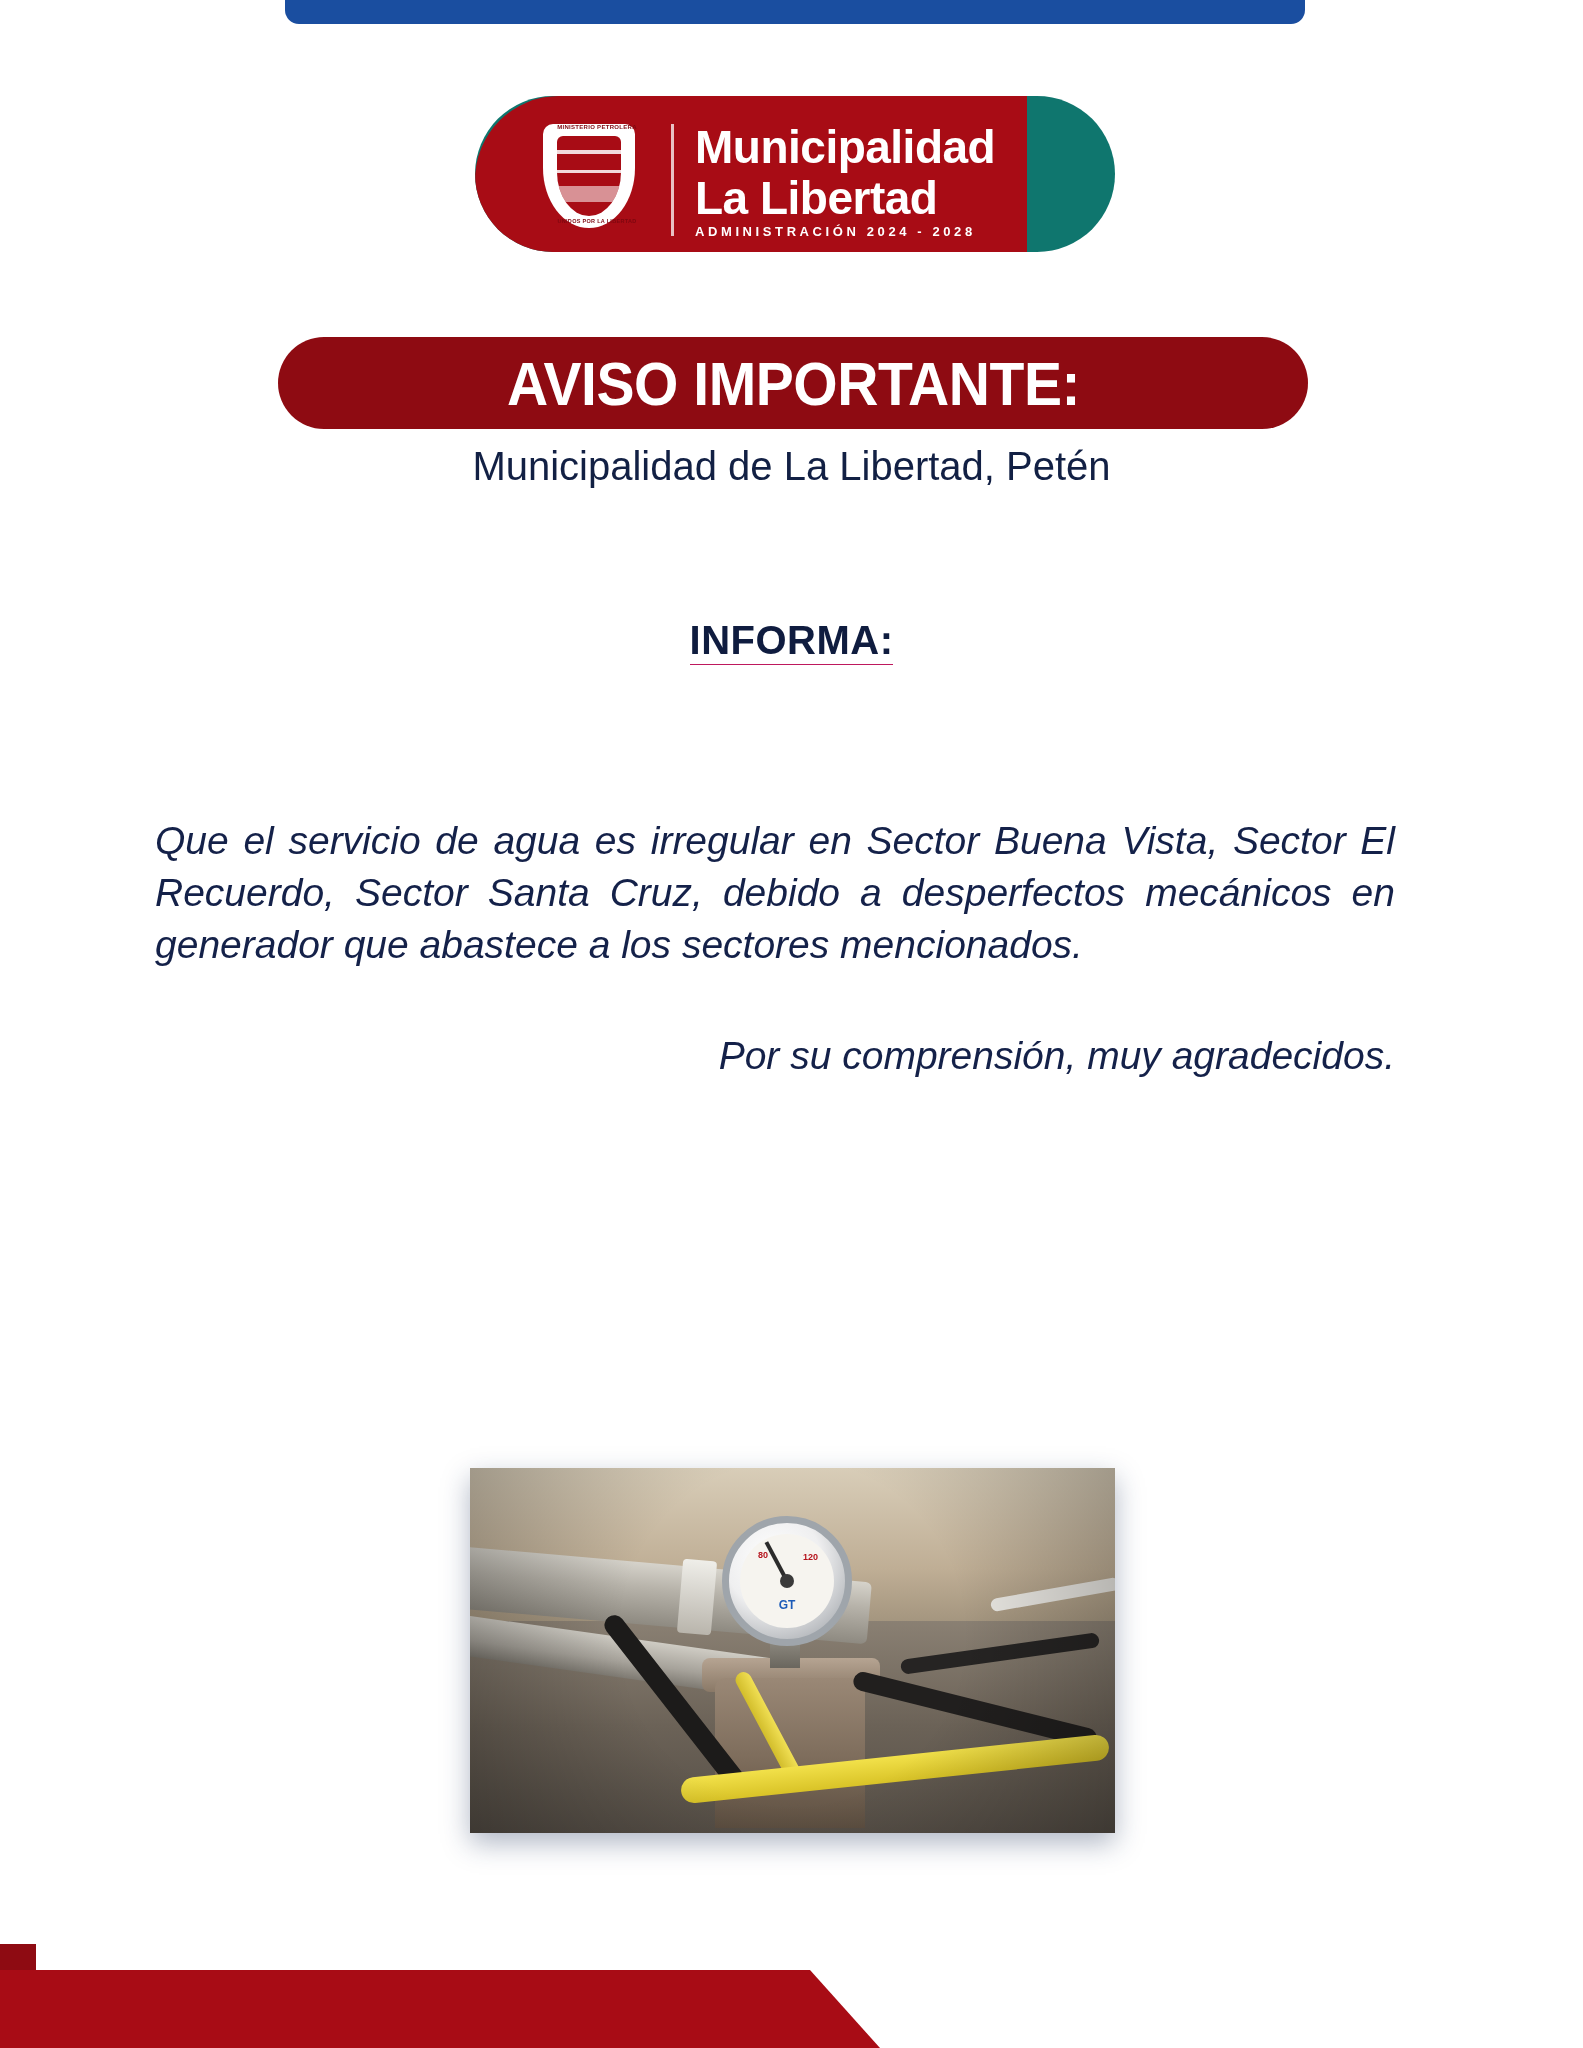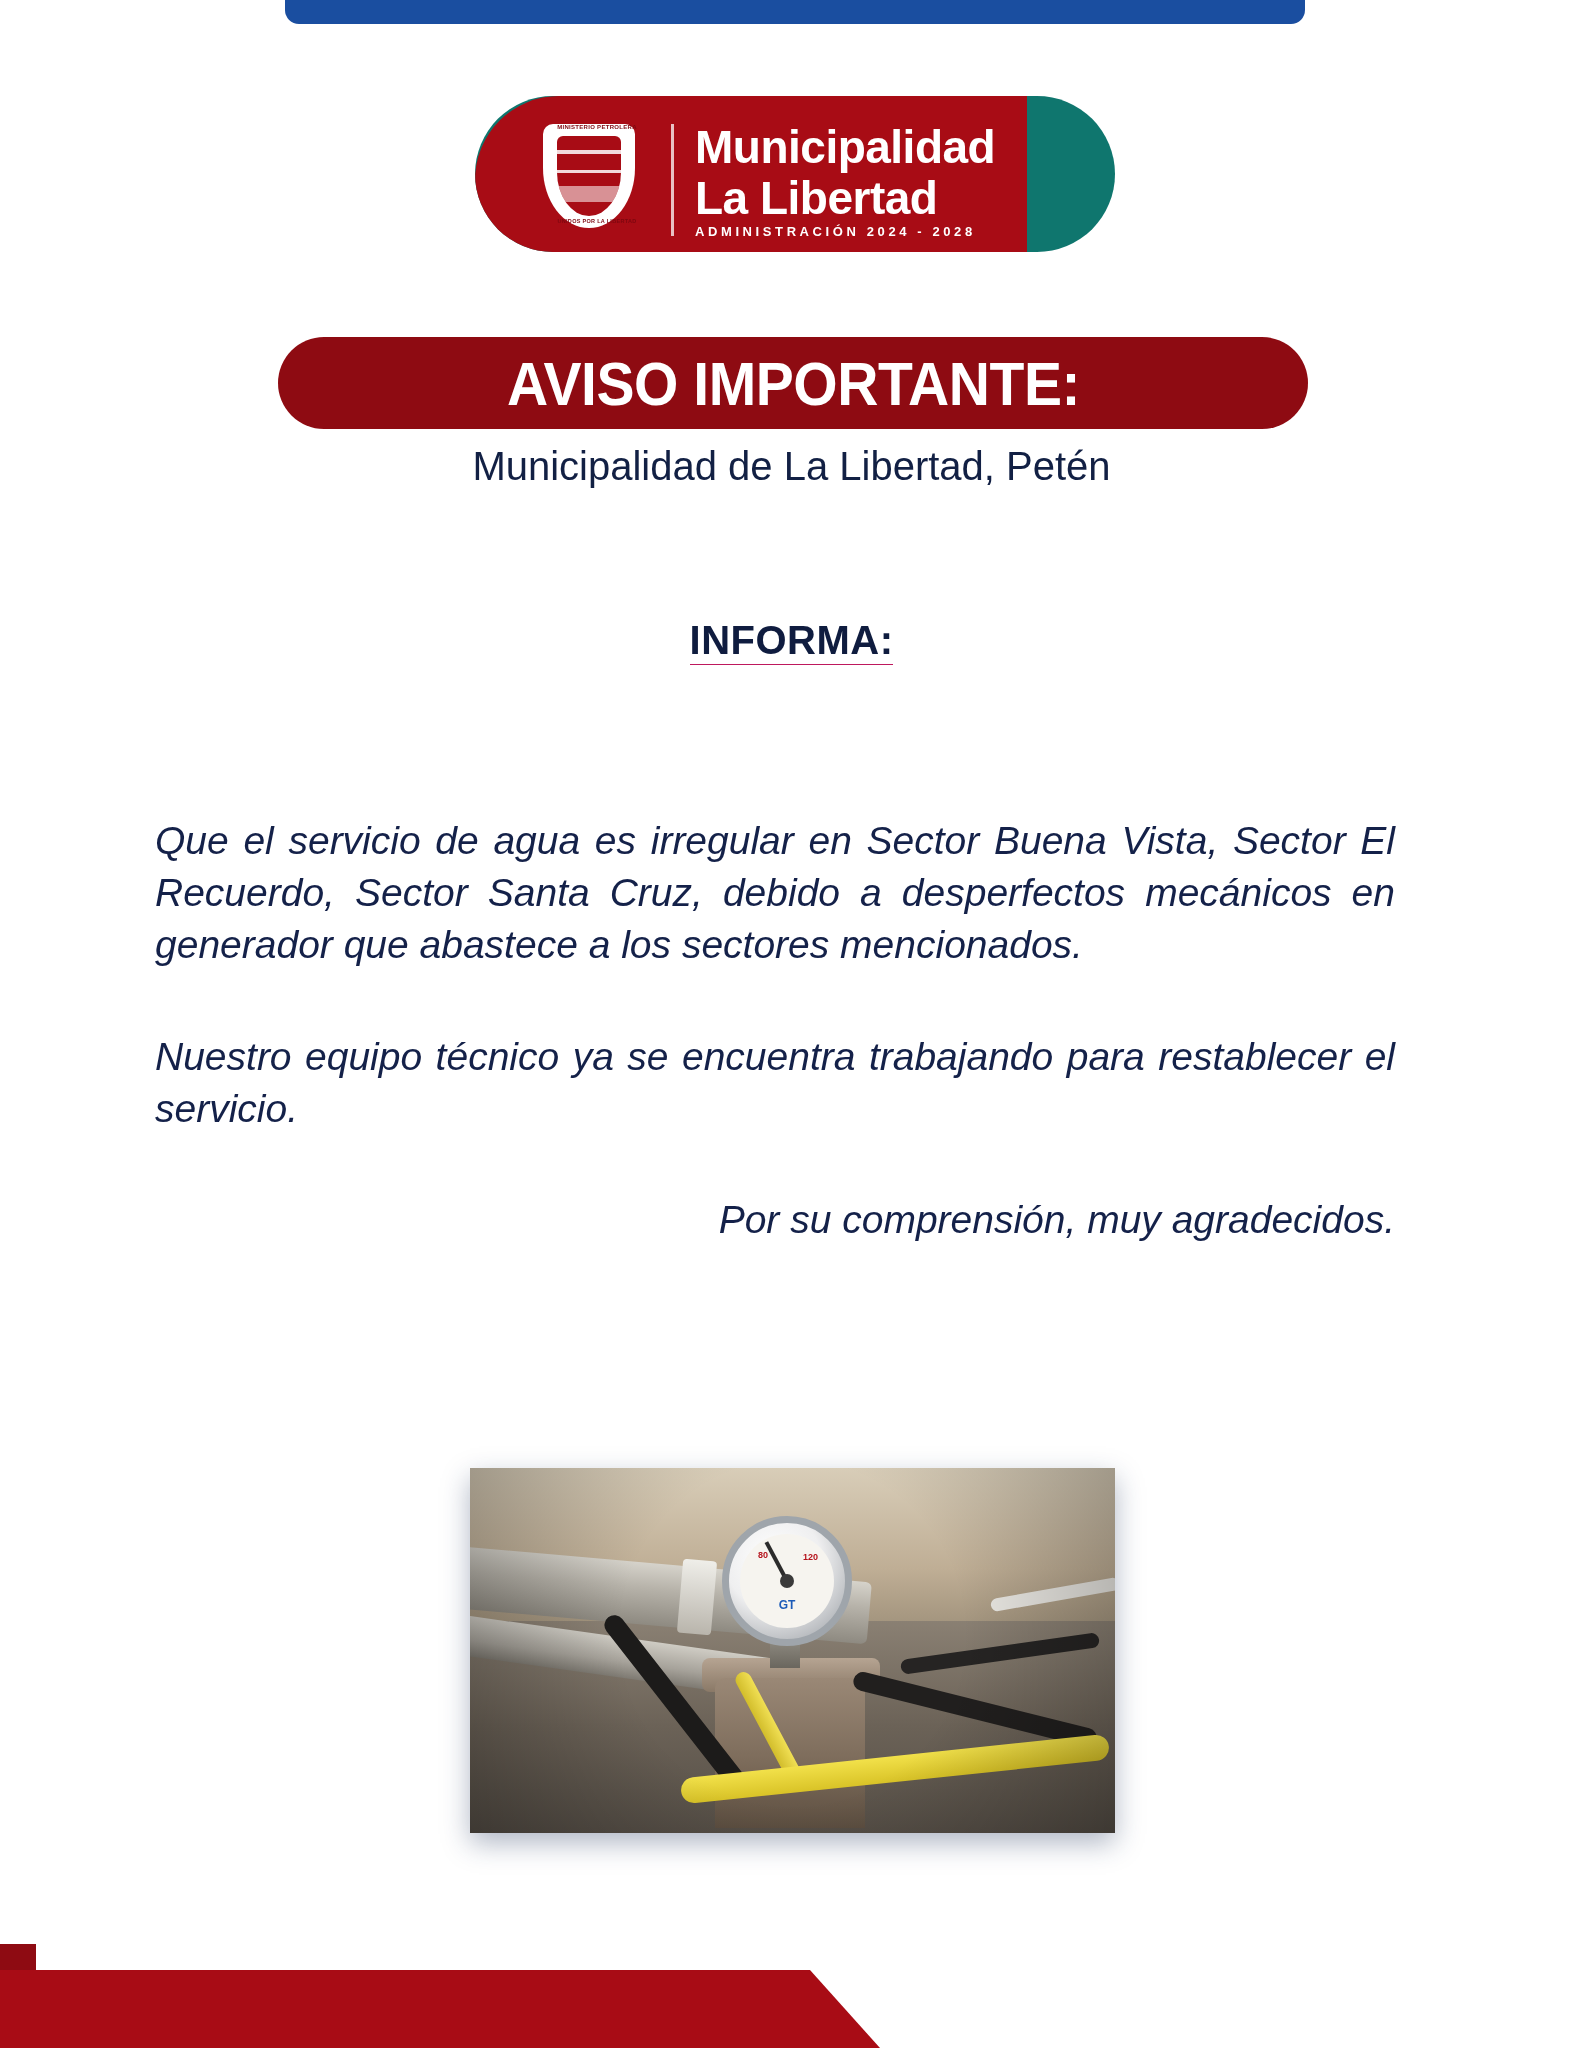--- a/index.html
+++ b/index.html
@@ -473,21 +473,20 @@
 <div class="subhead">
   <div>Municipalidad de  La Libertad, Petén</div>
 </div>
 
 <div class="informa">
   <span>INFORMA:</span>
 </div>
 
 <div class="body-block">
   <div class="para p1">Que el servicio de agua es irregular en Sector Buena Vista, Sector El Recuerdo, Sector Santa Cruz,  debido a desperfectos mecánicos en generador que abastece a los sectores mencionados.</div>
-  <div class="para p2">Nuestro equipo técnico ya se encuentra trabajando para restablecer el servicio.</div>
   <div class="para p3">Por su comprensión, muy agradecidos.</div>
 </div>
 
 <div class="photo-frame">
   <div class="ph-bg"></div>
   <div class="ph-wall"></div>
   <div class="ph-ground"></div>
   <div class="ph-white-pipe"></div>
   <div class="ph-pipe"></div>
   <div class="ph-pipe2"></div>

